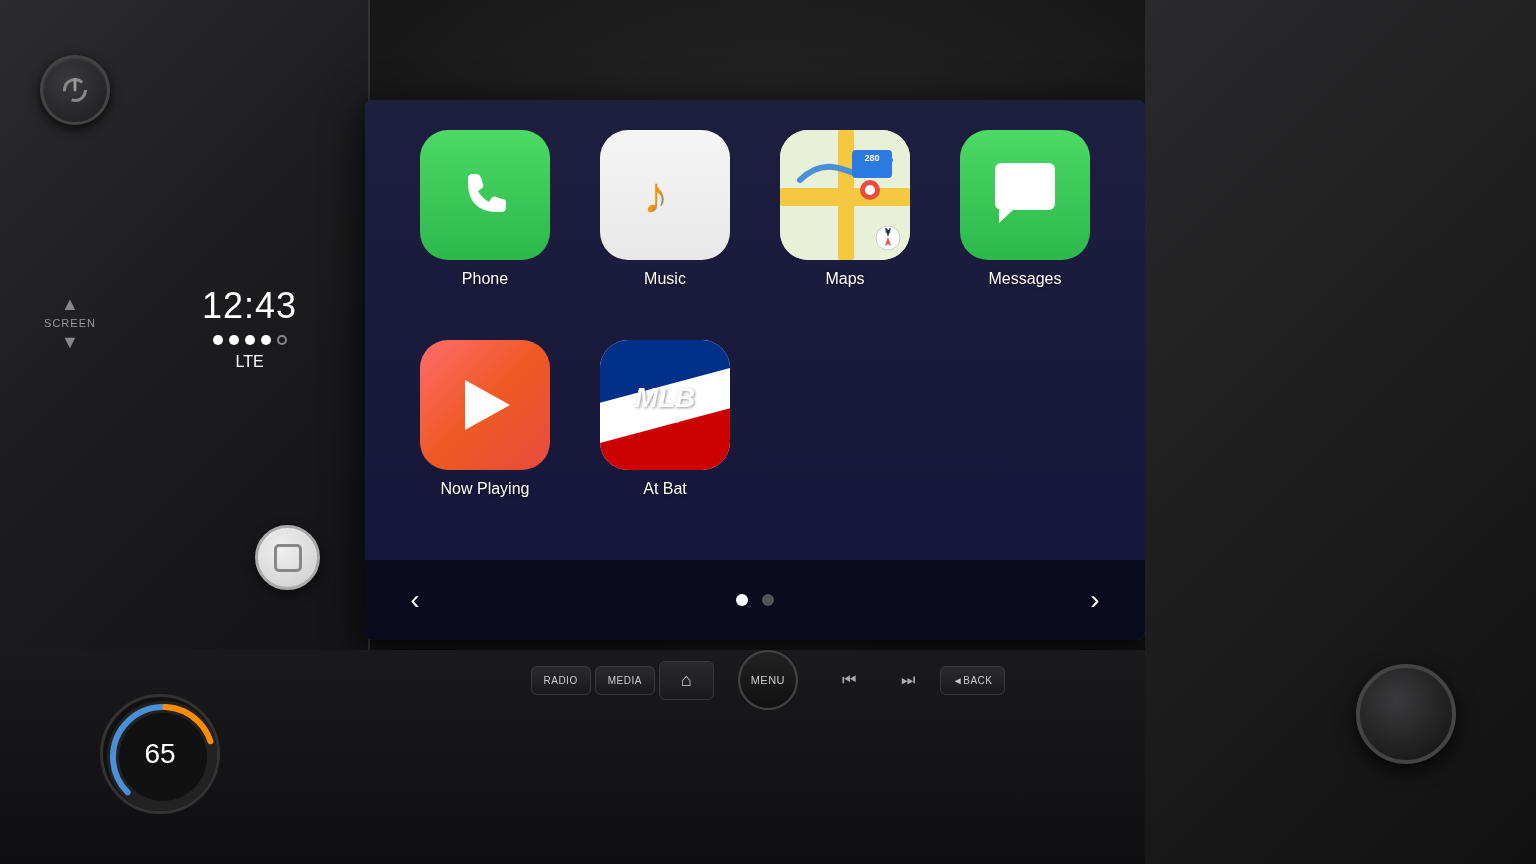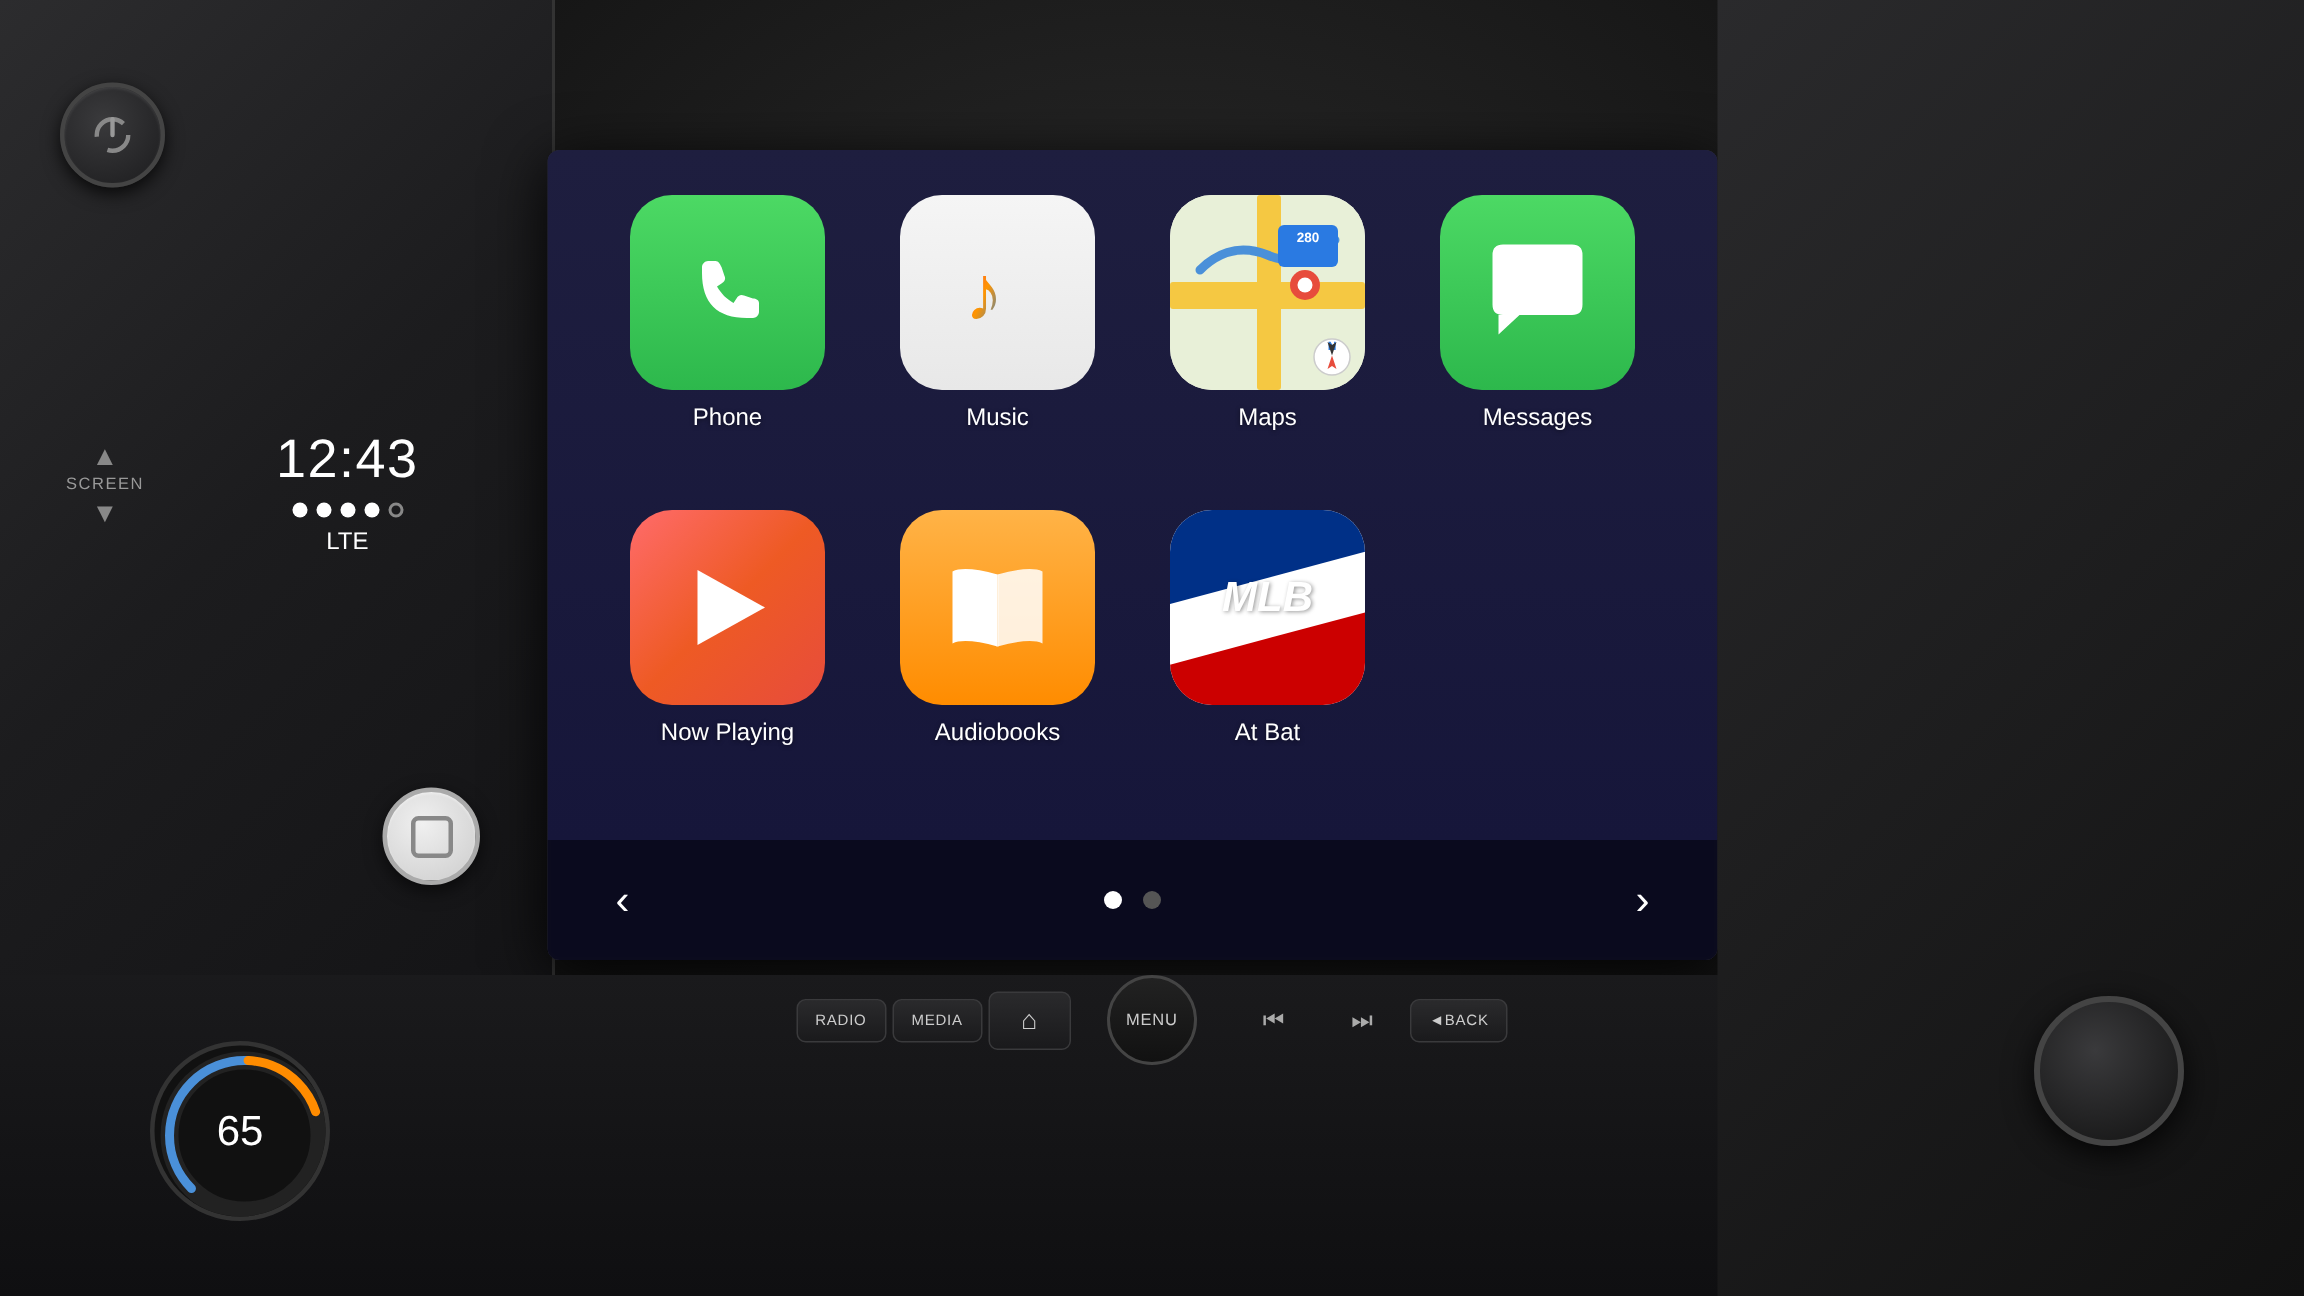--- a/index.html
+++ b/index.html
@@ -414,21 +414,21 @@
       <line x1="12" y1="3" x2="12" y2="12" stroke="#999" stroke-width="2.5" stroke-linecap="round"></line>
     </svg>
   </div>
 
   <div class="screen-controls" style="top: 295px; left: 20px;">
     <div class="screen-arrows">▲</div>
     <div class="screen-label">SCREEN</div>
     <div class="screen-arrows">▼</div>
   </div>
 
-  <div class="status-area" style="top: 285px; left: 184px;">
+  <div class="status-area" style="top: 285px; left: 202px;">
     <div class="time-display">12:43</div>
     <div class="page-dots">
       <div class="dot active"></div>
       <div class="dot active"></div>
       <div class="dot active"></div>
       <div class="dot active"></div>
       <div class="dot ring"></div>
     </div>
     <div class="lte-label">LTE</div>
   </div>
@@ -507,31 +507,20 @@
     <div class="app-item">
       <div class="app-icon icon-nowplaying">
         <svg width="80" height="80" viewBox="0 0 80 80">
           <polygon points="20,15 65,40 20,65" fill="white"></polygon>
         </svg>
       </div>
       <div class="app-label">Now Playing</div>
     </div>
 
 
-    <div class="app-item">
-      <div class="app-icon icon-audiobooks">
-        <svg width="85" height="85" viewBox="0 0 85 85">
-
-          <path d="M42 20 L42 68" stroke="rgba(255,255,255,0.4)" stroke-width="2"></path>
-          <path d="M12 18 Q20 14 42 20 L42 68 Q20 62 12 66 Z" fill="white"></path>
-          <path d="M42 20 Q64 14 72 18 L72 66 Q64 62 42 68 Z" fill="rgba(255,255,255,0.85)"></path>
-        </svg>
-      </div>
-      <div class="app-label">Audiobooks</div>
-    </div>
 
     <div class="app-item">
       <div class="app-icon icon-mlb" style="padding:0; border-radius:28px; overflow:hidden;align-items:center;">
         <div class="mlb-wrapper">
 
           <div style="position:absolute;top:0;left:0;right:0;height:50%;background:#003087;"></div>
 
           <div style="position:absolute;bottom:0;left:0;right:0;height:50%;background:#cc0000;"></div>
 
           <div style="position:absolute;top:0;left:0;right:0;bottom:0;overflow:hidden;">

